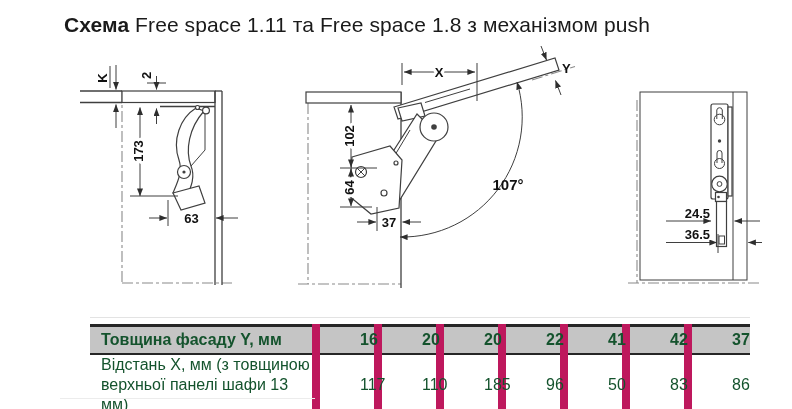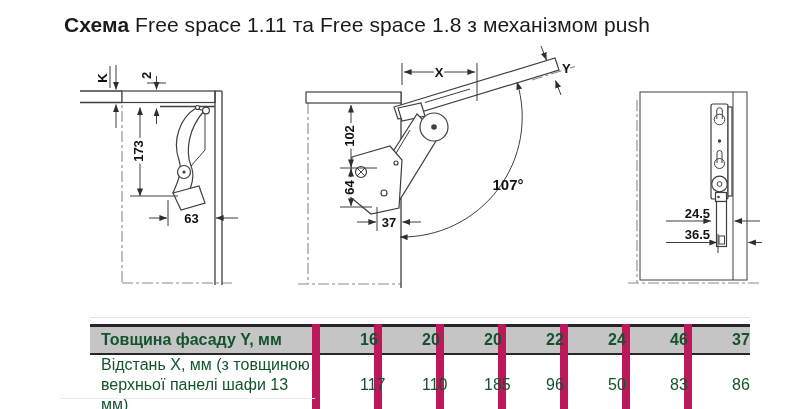--- a/index.html
+++ b/index.html
@@ -187,22 +187,22 @@
       <col style="width:62px">
       <col style="width:62px">
   </colgroup>
   <tbody>
       <tr class="head">
     <th class="lbl">Товщина фасаду Y, мм</th>
     <th class="val">16</th>
     <th class="val">20</th>
     <th class="val">20</th>
     <th class="val">22</th>
-    <th class="val">24</th>
-    <th class="val">46</th>
+    <th class="val">41</th>
+    <th class="val">42</th>
     <th class="val">37</th>
   </tr>
   <tr class="bodyrow">
     <td class="lbl">Відстань X, мм (з товщиною верхньої панелі шафи 13 мм)</td>
     <td class="val">117</td>
     <td class="val">110</td>
     <td class="val">185</td>
     <td class="val">96</td>
     <td class="val">50</td>
     <td class="val">83</td>

